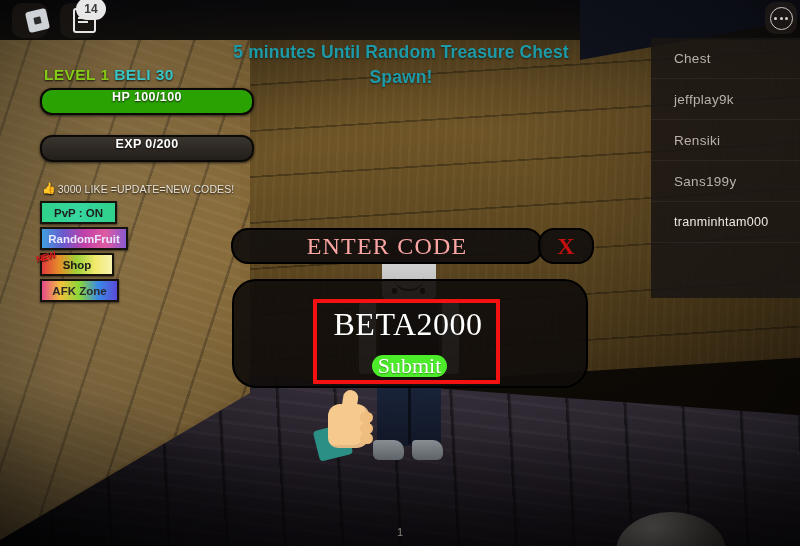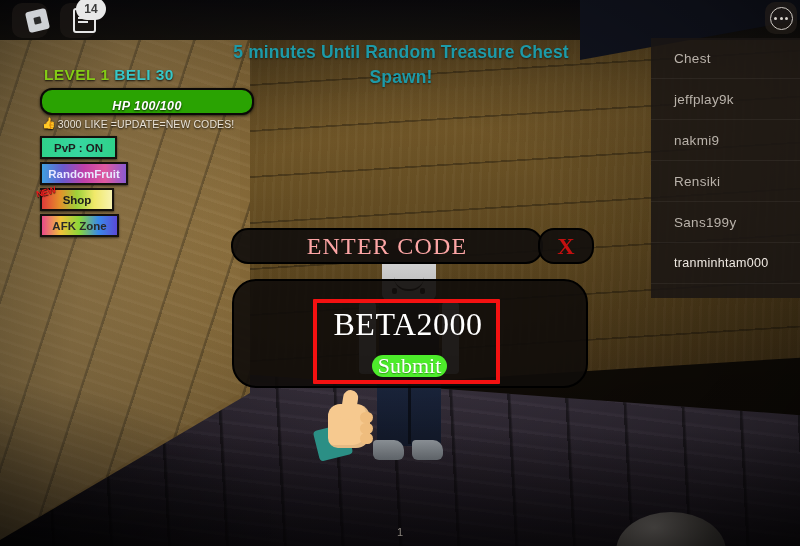--- a/index.html
+++ b/index.html
@@ -180,24 +180,23 @@
   .hud{ position:absolute; left:40px; top:66px; width:214px; }
   .hud-level{
     font-size:15.5px; font-weight:700; letter-spacing:.4px;
     text-shadow:0 1px 2px rgba(0,0,0,.85); margin-left:4px; margin-bottom:4px;
   }
   .hud-level .lv{ color:#84cc16; }
   .hud-level .beli{ color:#37c7c7; }
 
   .bar{
     position:relative; height:23px; border-radius:12px;
-    border:2px solid #0b0907; margin-bottom:2px; overflow:hidden;
-    display:flex;align-items:flex-end;justify-content:center;
+    border:2px solid #0b0907; margin-bottom:20px; overflow:hidden;
+    display:flex;align-items:flex-start;justify-content:center;
     box-shadow:0 1px 3px rgba(0,0,0,.7);
-    font-style:italic;
   }
   .bar.hp{ background:#2aa302; }
   .bar.exp{ background:linear-gradient(180deg,#3a342e,#221e1a); }
   .bar span{
     position:relative; z-index:2; color:#fff; font-size:12.5px; font-weight:700;
     letter-spacing:.4px; text-shadow:0 1px 2px rgba(0,0,0,.8);
   }
 
   .likeline{
     font-size:10.5px; color:#e9e2d6; letter-spacing:.1px; margin:2px 0 6px 2px;
@@ -358,43 +357,43 @@
   </div>
 
   <div class="playerlist">
     <div class="pl-row">
       <span>Chest</span>
     </div>
     <div class="pl-row">
       <span>jeffplay9k</span>
     </div>
     <div class="pl-row">
-      <span>nakmi9</span>
-    </div>
-    <div class="pl-row">
       <span>Rensiki</span>
     </div>
     <div class="pl-row">
       <span>Sans199y</span>
     </div>
     <div class="pl-row bold">
       <span>tranminhtam000</span>
     </div>
   </div>
 
   <div class="hud">
     <div class="hud-level">
       <span class="lv">LEVEL 1</span>
       <span class="beli">BELI 30</span>
     </div>
 
     <div class="bar hp">
       <span>HP 100/100</span>
     </div>
 
+    <div class="bar exp">
+      <span>EXP 0/200</span>
+    </div>
 
     <div class="likeline">
       <span class="thumb">👍</span>
       <span>3000 LIKE =UPDATE=NEW CODES!</span>
     </div>
 
     <div class="pillbtn pill-pvp">
       <span>PvP : ON</span>
     </div>
     <div class="pillbtn pill-fruit">

